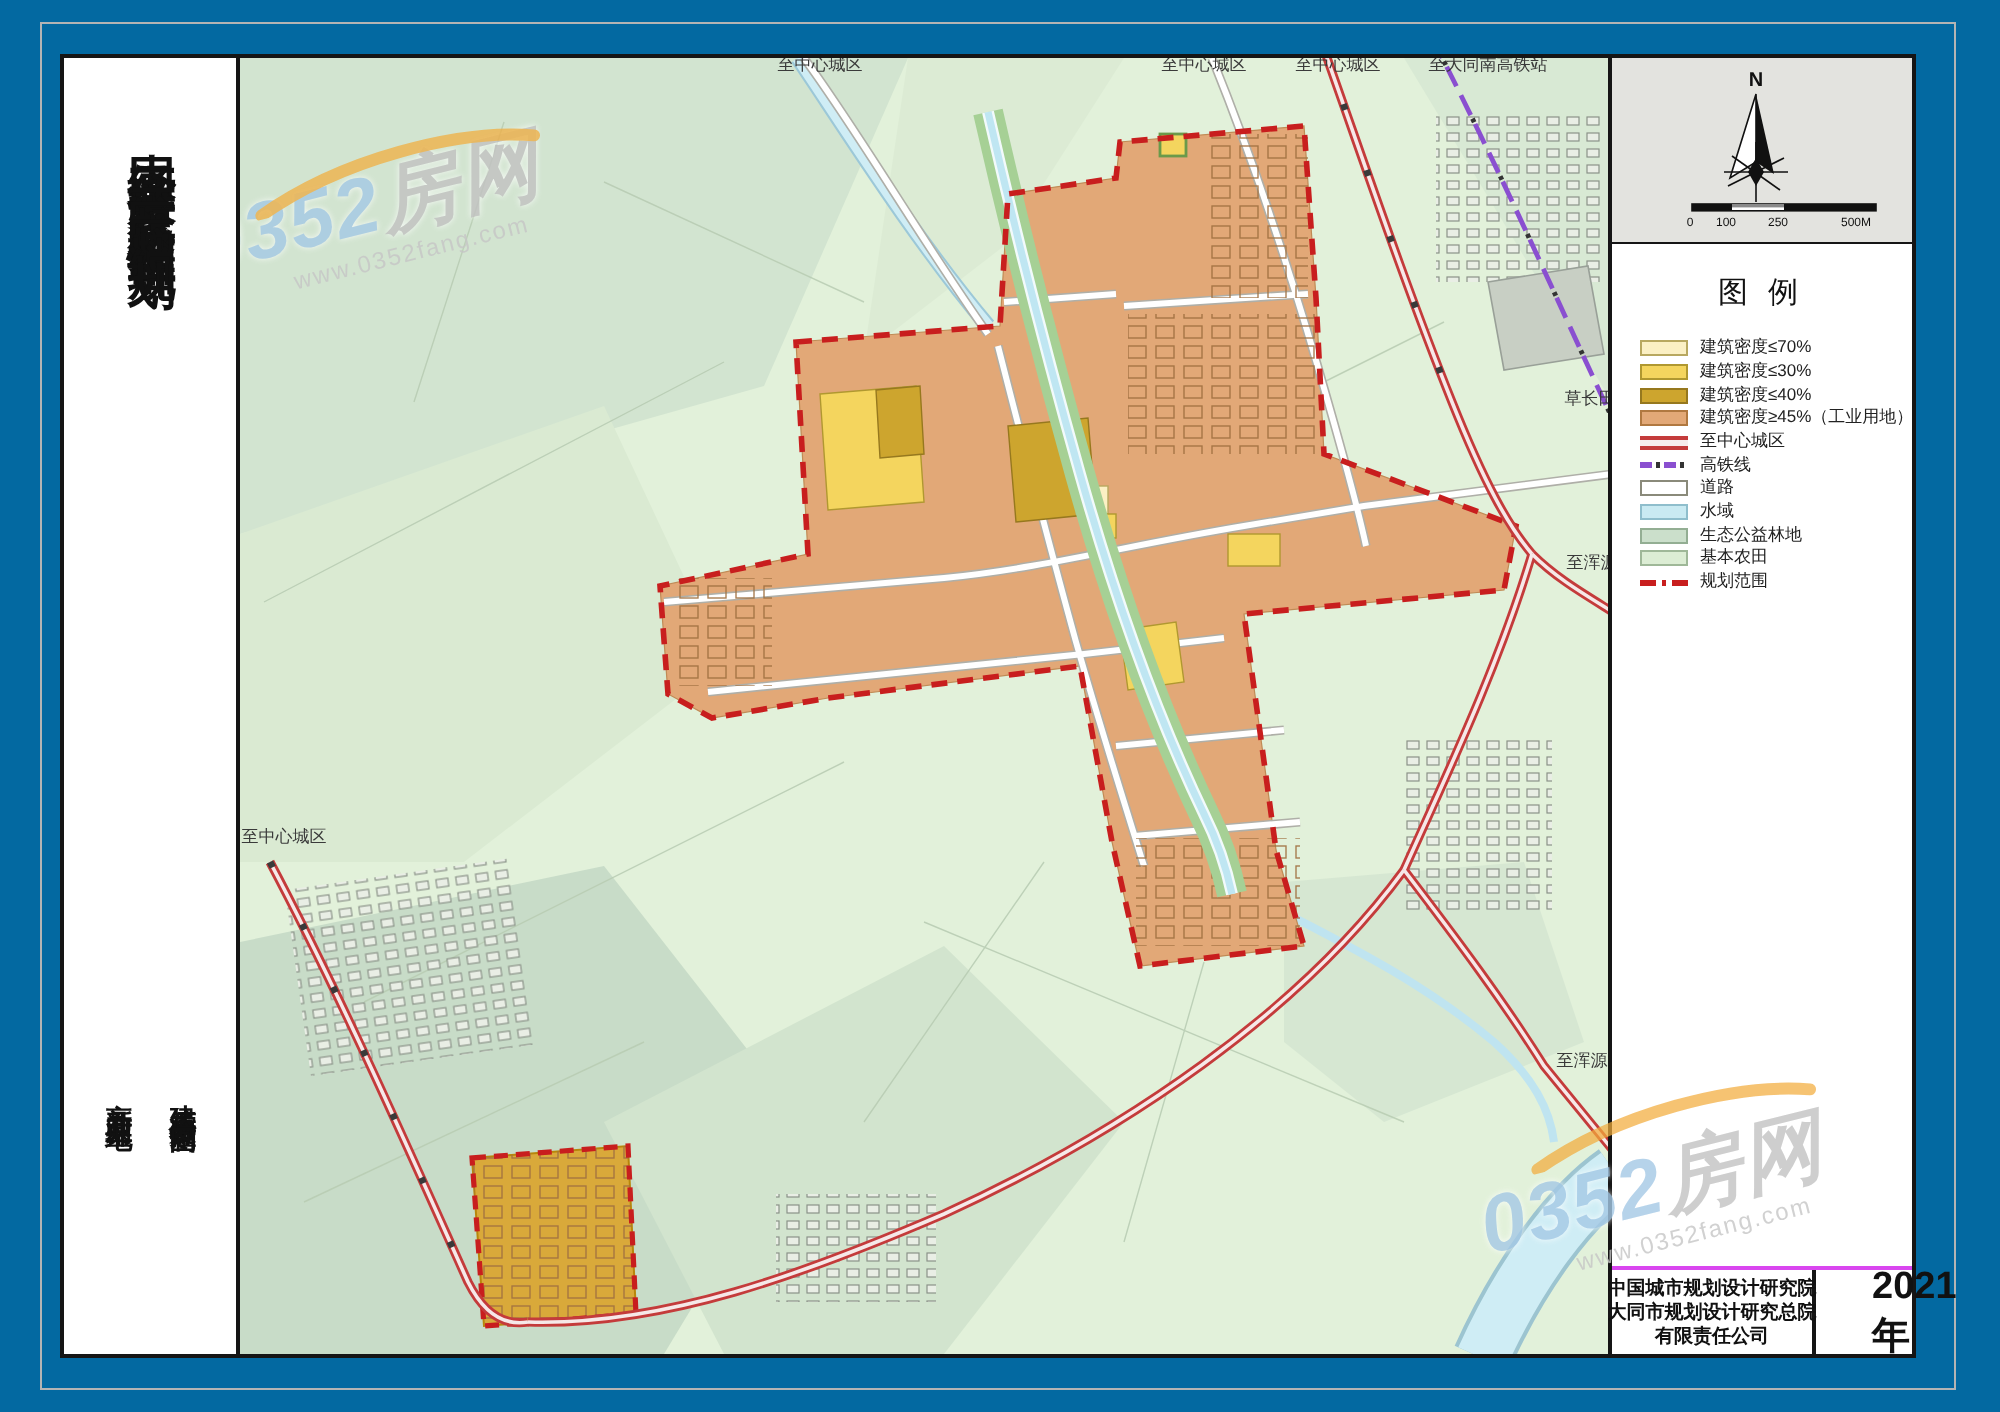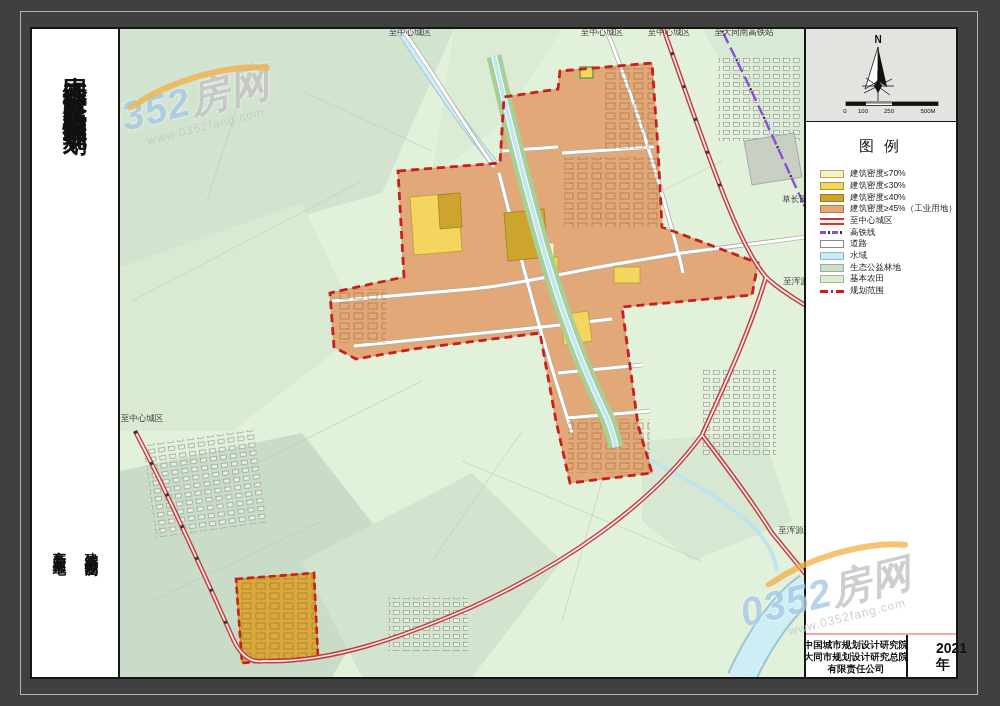--- a/index.html
+++ b/index.html
@@ -1,16 +1,16 @@
 <!DOCTYPE html>
 <html><head>
 <meta charset="utf-8">
 <style>
   html,body{margin:0;padding:0;background:#FFFFFF;font-family:"Liberation Sans",sans-serif;}
-  #stage{position:relative;width:1000px;height:706px;background:#404040;overflow:hidden;}
+  #stage{position:relative;width:1000px;height:706px;background:#0369a1;overflow:hidden;}
   .outer-border{position:absolute;left:20px;top:11px;width:956px;height:682px;border:1px solid #B4B4B4;}
   .frame{position:absolute;left:30px;top:27px;width:928px;height:652px;border:2px solid #151515;box-sizing:border-box;background:#FFFFFF;}
   
   .titlebar{position:absolute;left:0;top:0;width:88px;height:100%;border-right:2px solid #151515;box-sizing:border-box;background:#FFFFFF;}
   .vtitle{position:absolute;left:50%;top:28px;transform:translateX(-50%);writing-mode:vertical-rl;text-orientation:upright;font-size:24px;font-weight:bold;letter-spacing:3px;color:#111;white-space:nowrap;}
   .subtitles{position:absolute;left:0;top:512px;width:100%;display:flex;justify-content:center;gap:14px;}
   .vsub{writing-mode:vertical-rl;text-orientation:upright;font-size:13.5px;font-weight:bold;color:#111;letter-spacing:2px;}
   
   .maparea{position:absolute;left:88px;top:0;width:686px;height:100%;border-right:2px solid #151515;box-sizing:border-box;overflow:hidden;background:#E2F1DA;}
   .maparea svg{position:absolute;left:0;top:0;}
@@ -19,24 +19,24 @@
   .compassbox{position:absolute;left:0;top:0;width:100%;height:93px;background:#E3E3DF;border-bottom:1.5px solid #151515;box-sizing:border-box;}
   .legendbox{position:absolute;left:0;top:100px;width:100%;}
   .legendtitle{text-align:center;font-size:15px;font-weight:normal;letter-spacing:10px;color:#111;margin:8px 0 14px 6px;}
   .lrow{display:flex;align-items:center;margin:0 0 3.2px 14px;height:8.5px;}
   .sw{width:24px;height:8px;box-sizing:border-box;margin-right:6px;flex:none;border:0.5px solid #8A8A7A;}
   .sw-road-red{border:none;border-top:2px solid #C43B3B;border-bottom:2px solid #C43B3B;background:#F6ECEC;height:7px;}
   .sw-rail{border:none;height:2.6px;background:repeating-linear-gradient(90deg,#8A4FD0 0 6px,#FFFFFF 6px 8px,#333333 8px 10px,#FFFFFF 10px 12px);}
   .sw-road{background:#FFFFFF;border:1px solid #8A8A7A;height:8px;}
   .sw-boundary{border:none;height:3px;background:repeating-linear-gradient(90deg,#C81E1E 0 8px,transparent 8px 11px,#C81E1E 11px 13px,transparent 13px 16px);}
   .llabel{font-size:8.5px;color:#222;white-space:nowrap;letter-spacing:0;}
-  .attr{position:absolute;left:0;top:604px;width:100%;height:46px;border-top:2px solid #fca5a5;box-sizing:border-box;display:flex;gap:28px;}
+  .attr{position:absolute;left:0;top:604px;width:100%;height:46px;border-top:2px solid #d946ef;box-sizing:border-box;display:flex;gap:28px;}
   .attr-org{width:102px;border-right:2px solid #151515;box-sizing:border-box;display:flex;flex-direction:column;justify-content:center;align-items:center;}
   .attr-org div{font-size:9.5px;font-weight:bold;color:#111;line-height:12px;white-space:nowrap;}
-  .attr-year{flex:1;display:flex;align-items:center;justify-content:center;font-size:14px;font-weight:bold;color:#111;}
+  .attr-year{flex:1;display:flex;align-items:center;justify-content:center;font-size:19px;font-weight:bold;color:#111;}
   
   .wm{position:absolute;width:200px;height:100px;transform:rotate(-14deg);opacity:0.80;pointer-events:none;}
   .wm .brand{font-size:40px;font-weight:bold;font-style:italic;white-space:nowrap;letter-spacing:1px;text-shadow:0 0 3px #FFFFFF;}
   .wm .b-blue{color:#A5C9E6;}
   .wm .b-gray{color:#C2C2C2;}
   .wm .url{font-size:12px;color:#C6C6C6;margin:-6px 0 0 42px;letter-spacing:1px;}
   .wm svg{display:block;margin:0 0 -8px 30px;}
 </style>
 </head>
 <body>

